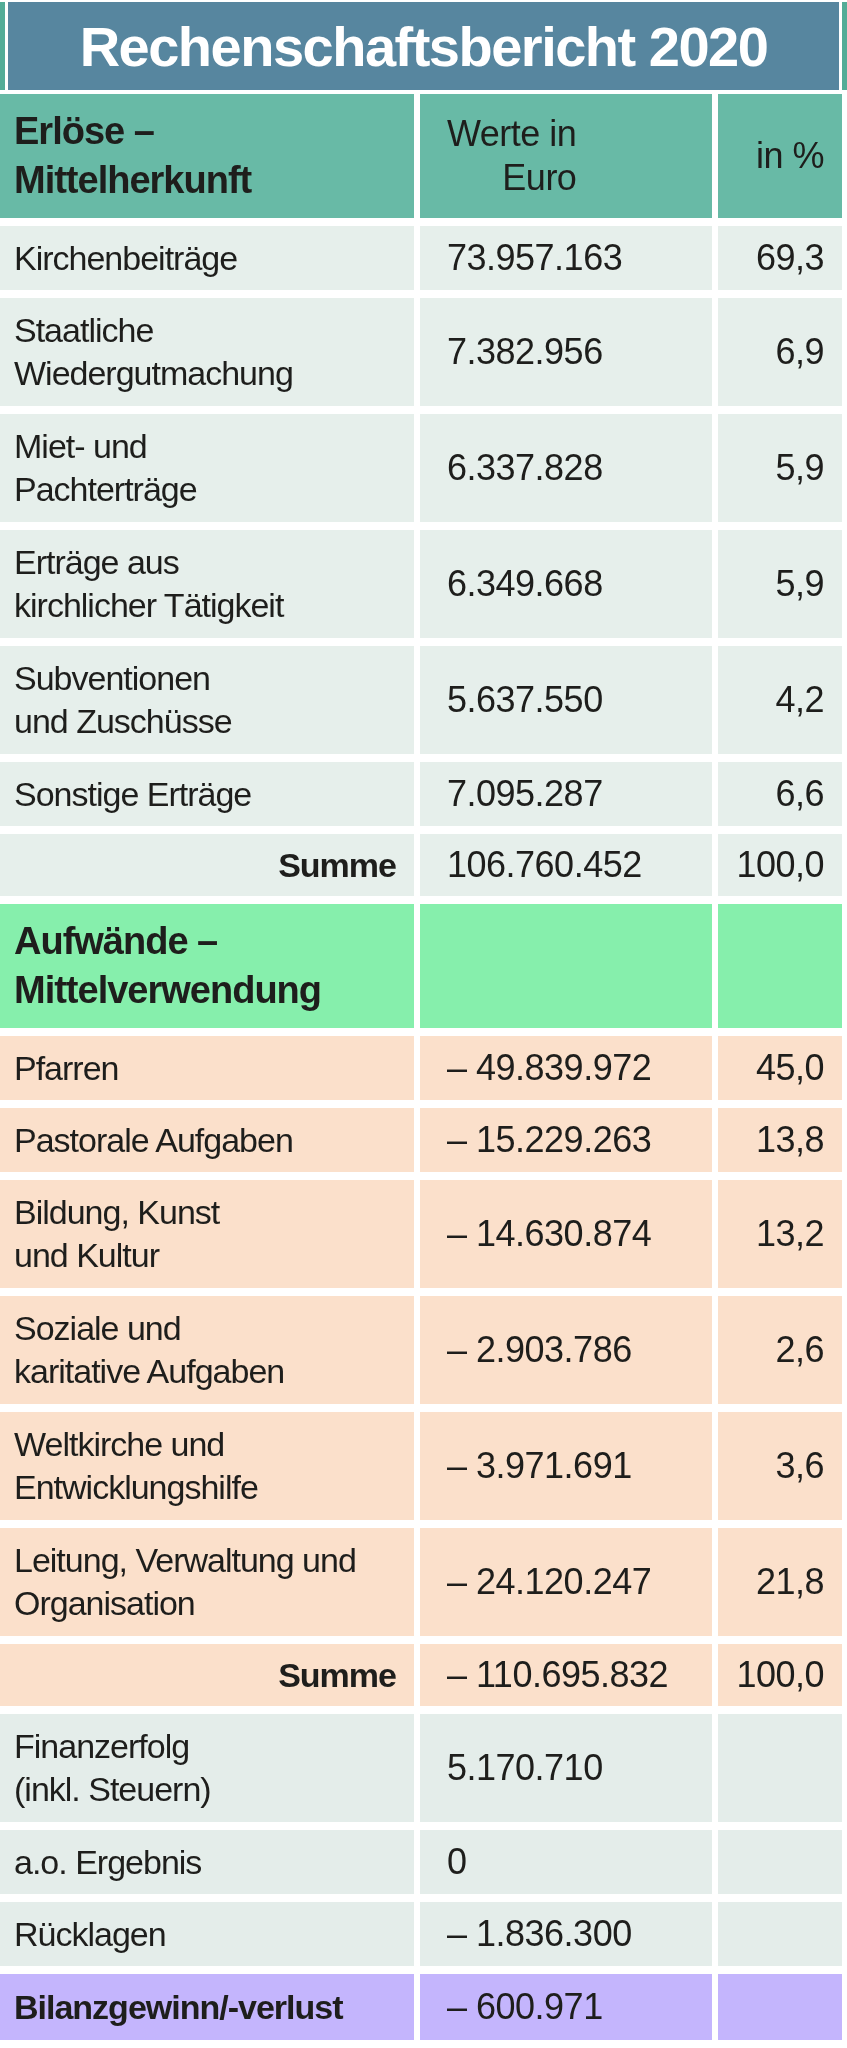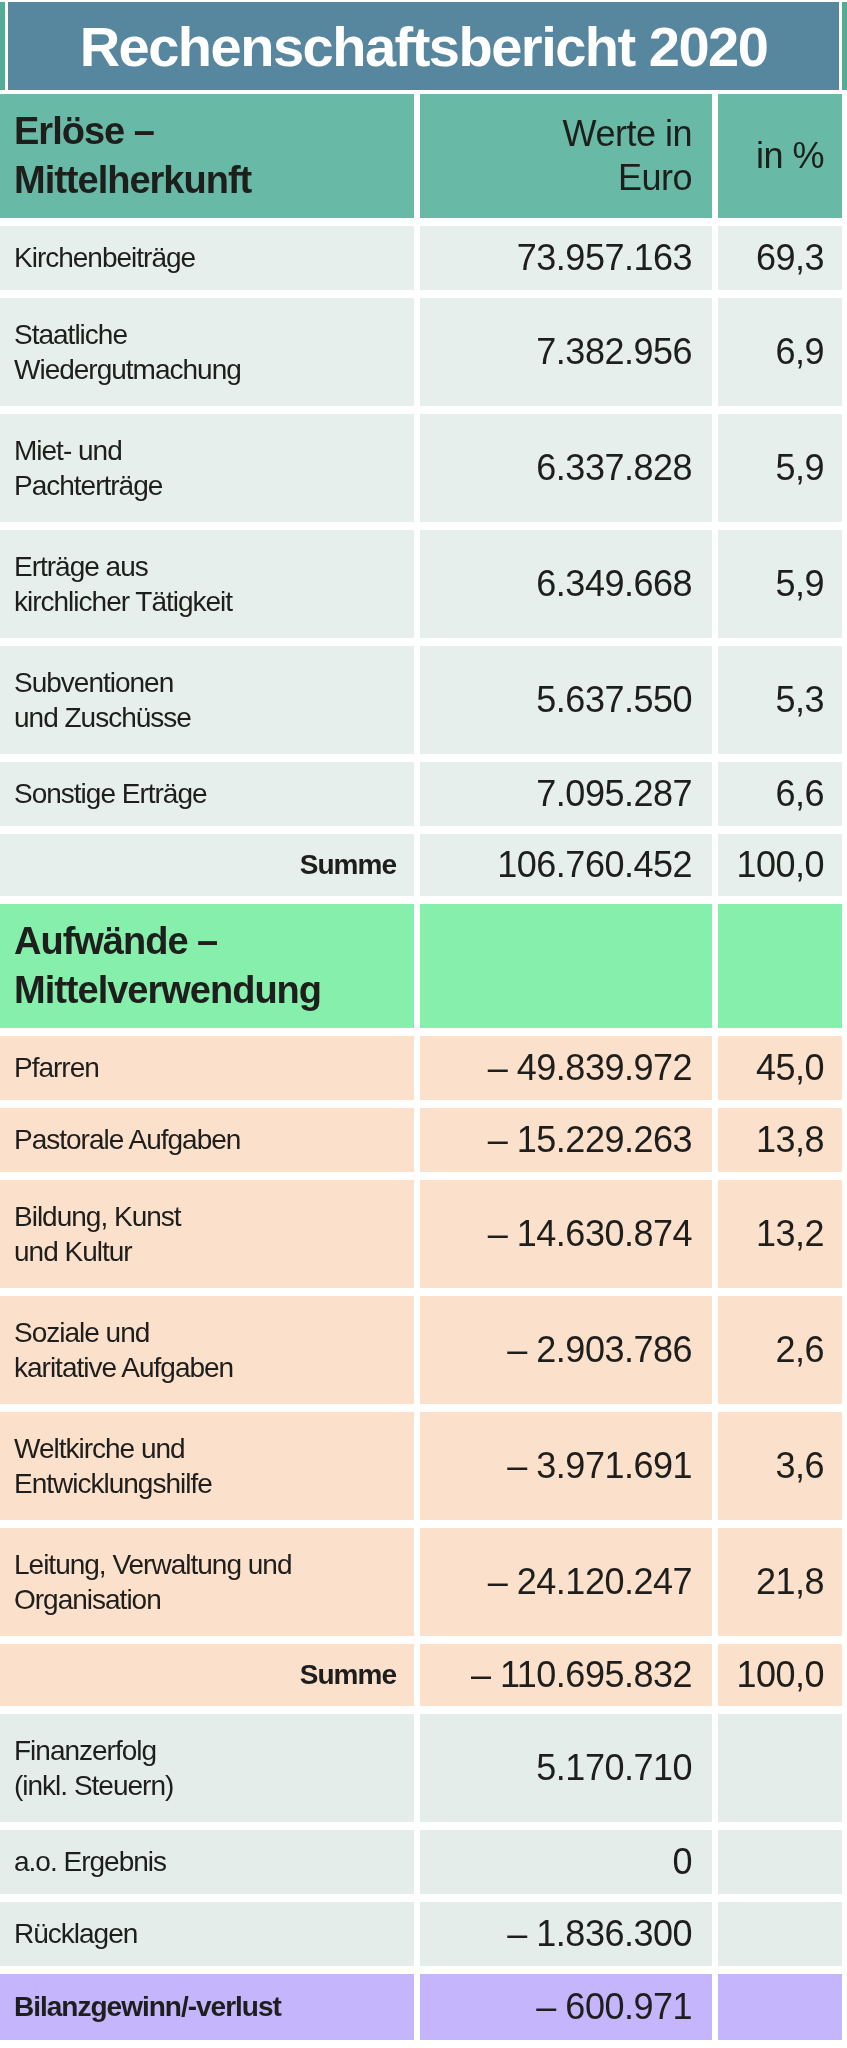--- a/index.html
+++ b/index.html
@@ -35,33 +35,33 @@
   .row.mb8 { margin-bottom:8px; }
   .h-head  { height:124px; }
   .h-s     { height:64px; }
   .h-d     { height:108px; }
   .h-sum   { height:62px; }
   .h-final { height:66px; }
 
   .c { display:flex; align-items:center; min-width:0; }
   .c1 { padding-left:14px; justify-content:flex-start; }
   .c1.sum-label { justify-content:flex-end; padding-right:18px; }
-  .c2 { justify-content:flex-end; padding-right:20px; }
+  .c2 { justify-content:flex-start; padding-right:20px;padding-left:27px; }
   .c3 { justify-content:flex-end; padding-right:18px; }
 
   
   .rev-head .c { background:#68BAA6; }
   .rev      .c { background:#E6EFEB; }
   .exp-head .c { background:#86efac; }
   .exp      .c { background:#FBE0CB; }
   .res      .c { background:#E4EDEA; }
   .final    .c { background:#c4b5fd; }
 
   
-  .label { font-size:28px; letter-spacing:-1px; white-space:pre; line-height:1.26; }
+  .label { font-size:34px; letter-spacing:-1px; white-space:pre; line-height:1.26; }
   .num   { font-size:36px; letter-spacing:-0.5px; white-space:pre; }
   .bold  { font-weight:bold; }
   .section-title { font-size:38px; font-weight:bold; letter-spacing:-1px; white-space:pre; line-height:1.3; }
   .col-head { font-size:36px; letter-spacing:-0.5px; white-space:pre; line-height:1.22; text-align:right; }
 </style>
 </head>
 <body>
 
 <div class="page">
 
@@ -140,21 +140,21 @@
     </div>
     <div class="row rev h-d">
       <div class="c c1">
           <span class="label">Subventionen
 und Zuschüsse</span>
         </div>
       <div class="c c2">
           <span class="num">5.637.550</span>
         </div>
       <div class="c c3">
-          <span class="num">5,3</span>
+          <span class="num">4,2</span>
         </div>
     </div>
     <div class="row rev h-s mb8">
       <div class="c c1">
           <span class="label">Sonstige Erträge</span>
         </div>
       <div class="c c2">
           <span class="num">7.095.287</span>
         </div>
       <div class="c c3">

